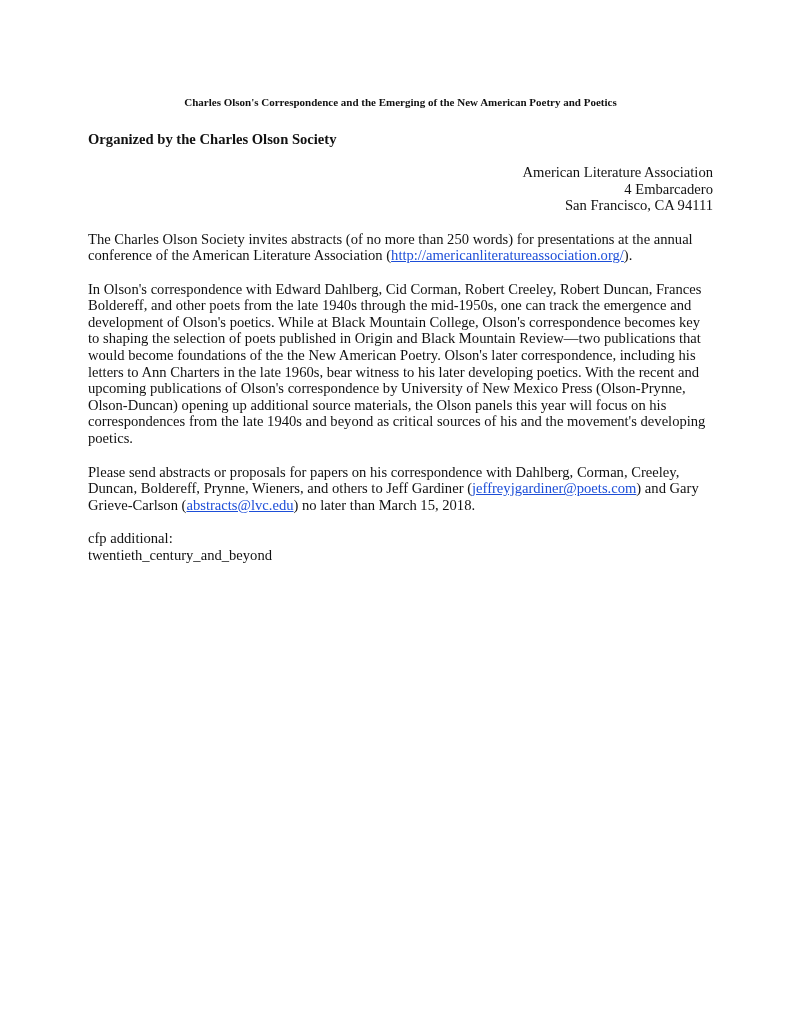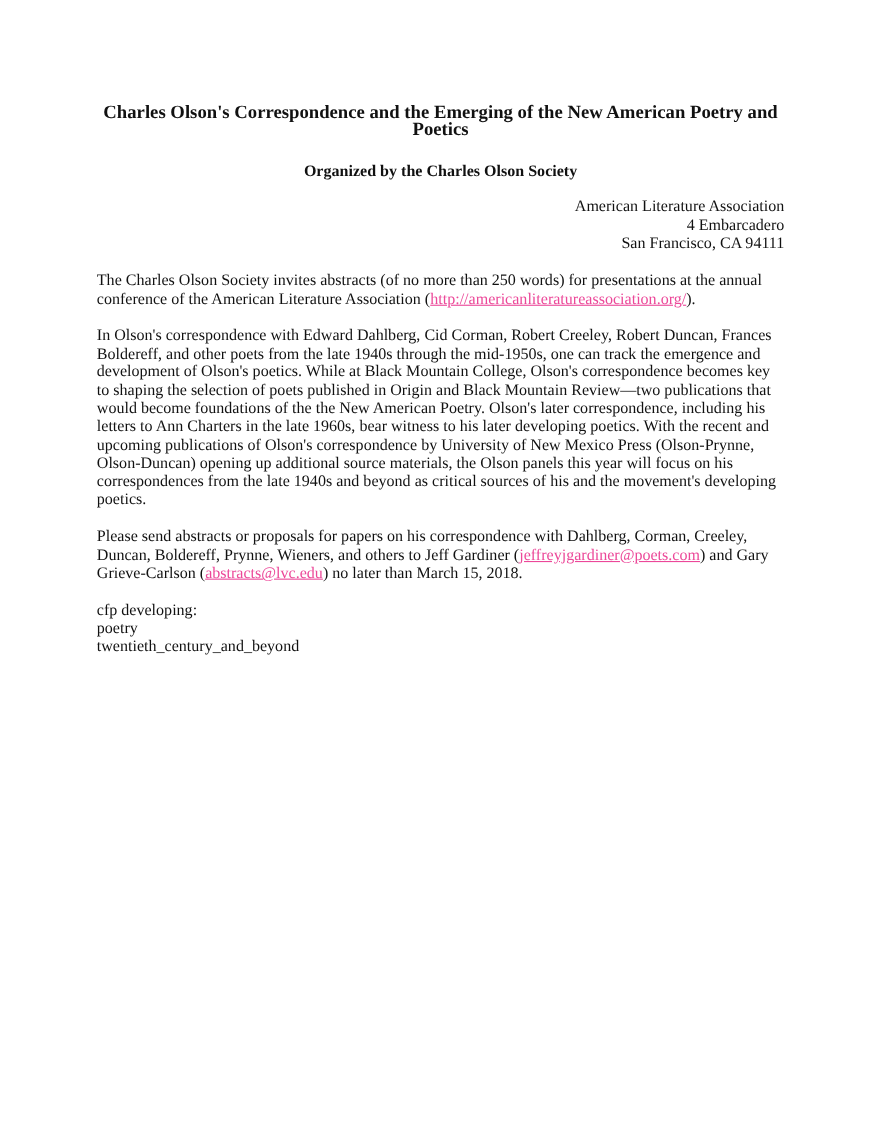--- a/index.html
+++ b/index.html
@@ -20,40 +20,39 @@
       left: 88px;
       top: 94px;
       width: 625px;
       font-size: 14.6px;
       line-height: 16.6px;
     }
     .title {
       font-weight: bold;
       text-align: center;
       margin: 0 0 21px 0;
-      font-size: 17px;
+      font-size: 11px;
       line-height: 16.4px;
     }
     .org {
       font-weight: bold;
       margin: 0 0 16px 0;
-      text-align: center;
     }
     .address-block {
       margin: 0 0 17px 0;
       text-align: right;
     }
     .address-block div {
       line-height: 16.5px;
     }
     p {
       margin: 0 0 17px 0;
     }
     a {
-      color: #ec4899;
+      color: #1d4ed8;
       text-decoration: underline;
     }
     .categories div {
       line-height: 16.5px;
     }
   </style>
 </head>
 <body>
 
 <div class="page">
@@ -68,18 +67,17 @@
     <div>San Francisco, CA 94111</div>
   </div>
 
   <p><span>The Charles Olson Society invites abstracts (of no more than 250 words) for presentations at the annual conference of the American Literature Association (</span><a href="#">http://americanliteratureassociation.org/</a><span>).</span></p>
 
   <p>In Olson's correspondence with Edward Dahlberg, Cid Corman, Robert Creeley, Robert Duncan, Frances Boldereff, and other poets from the late 1940s through the mid-1950s, one can track the emergence and development of Olson's poetics. While at Black Mountain College, Olson's correspondence becomes key to shaping the selection of poets published in Origin and Black Mountain Review—two publications that would become foundations of the the New American Poetry. Olson's later correspondence, including his letters to Ann Charters in the late 1960s, bear witness to his later developing poetics. With the recent and upcoming publications of Olson's correspondence by University of New Mexico Press (Olson-Prynne, Olson-Duncan) opening up additional source materials, the Olson panels this year will focus on his correspondences from the late 1940s and beyond as critical sources of his and the movement's developing poetics.</p>
 
   <p><span>Please send abstracts or proposals for papers on his correspondence with Dahlberg, Corman, Creeley, Duncan, Boldereff, Prynne, Wieners, and others to Jeff Gardiner (</span><a href="#">jeffreyjgardiner@poets.com</a><span>) and Gary Grieve-Carlson (</span><a href="#">abstracts@lvc.edu</a><span>) no later than March 15, 2018.</span></p>
 
   <div class="categories">
-    <div>cfp developing:</div>
-    <div>poetry</div>
+    <div>cfp additional:</div>
     <div>twentieth_century_and_beyond</div>
   </div>
 
 </div>
 
 </body></html>

